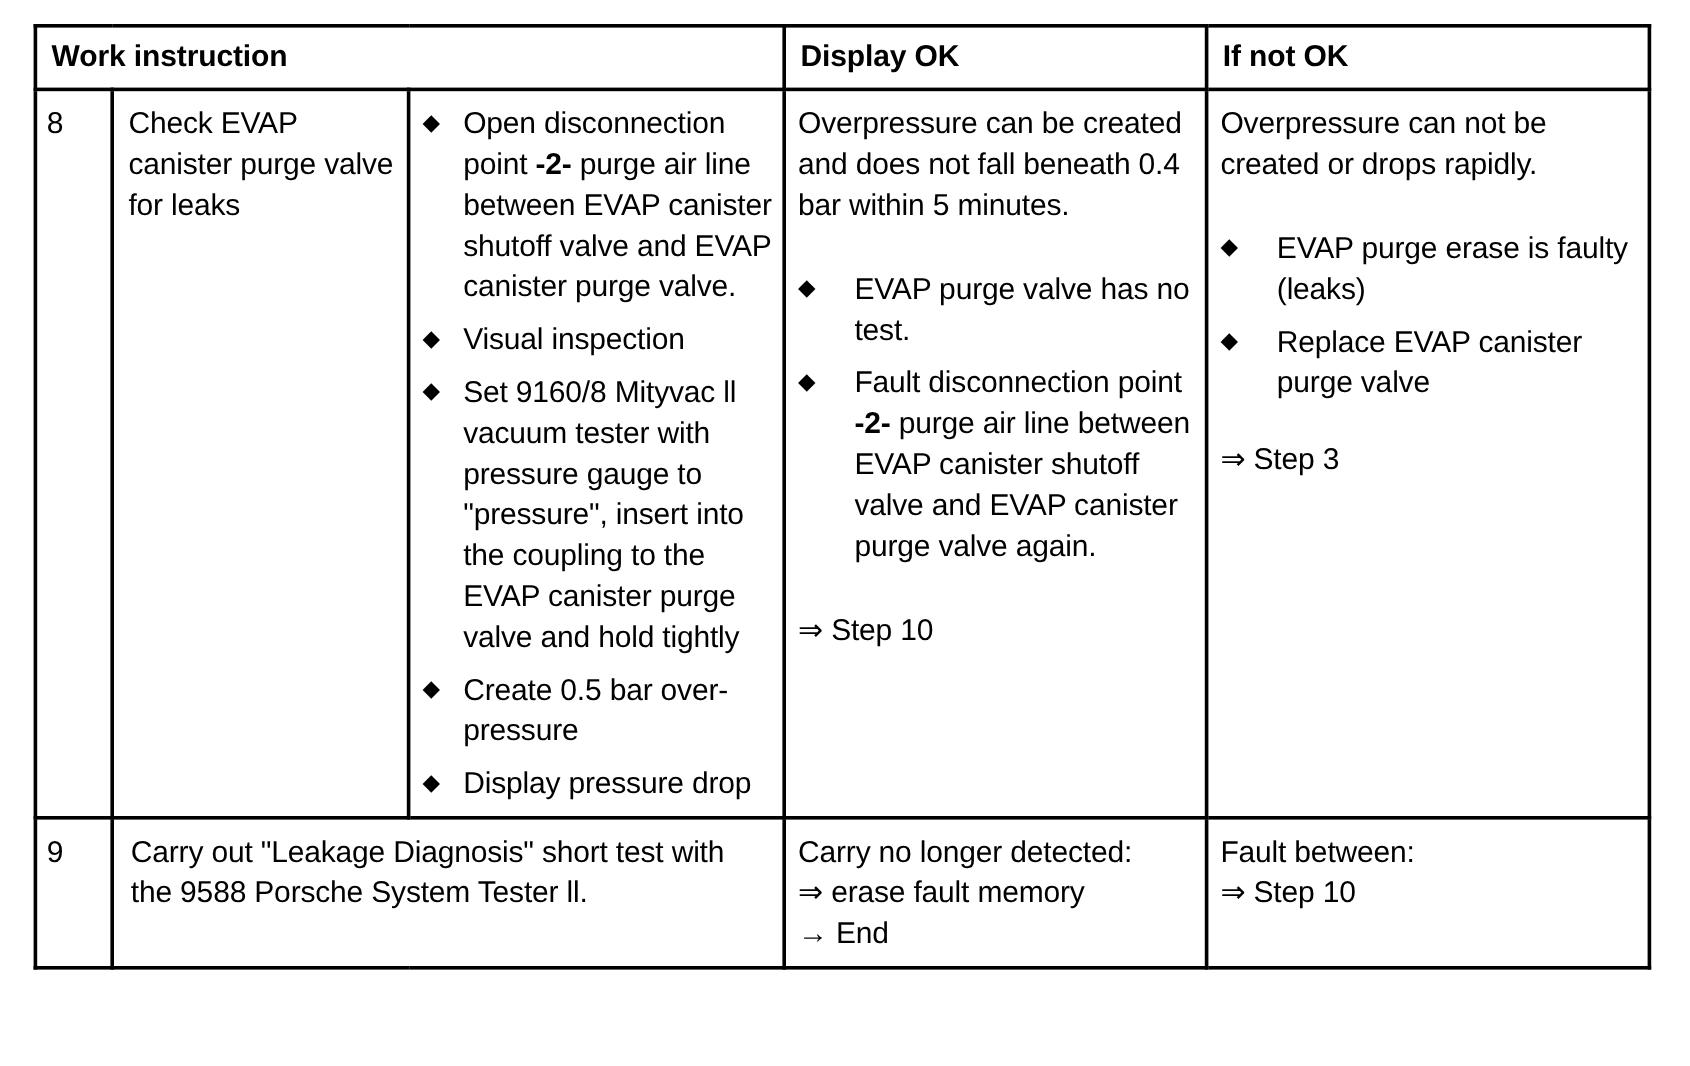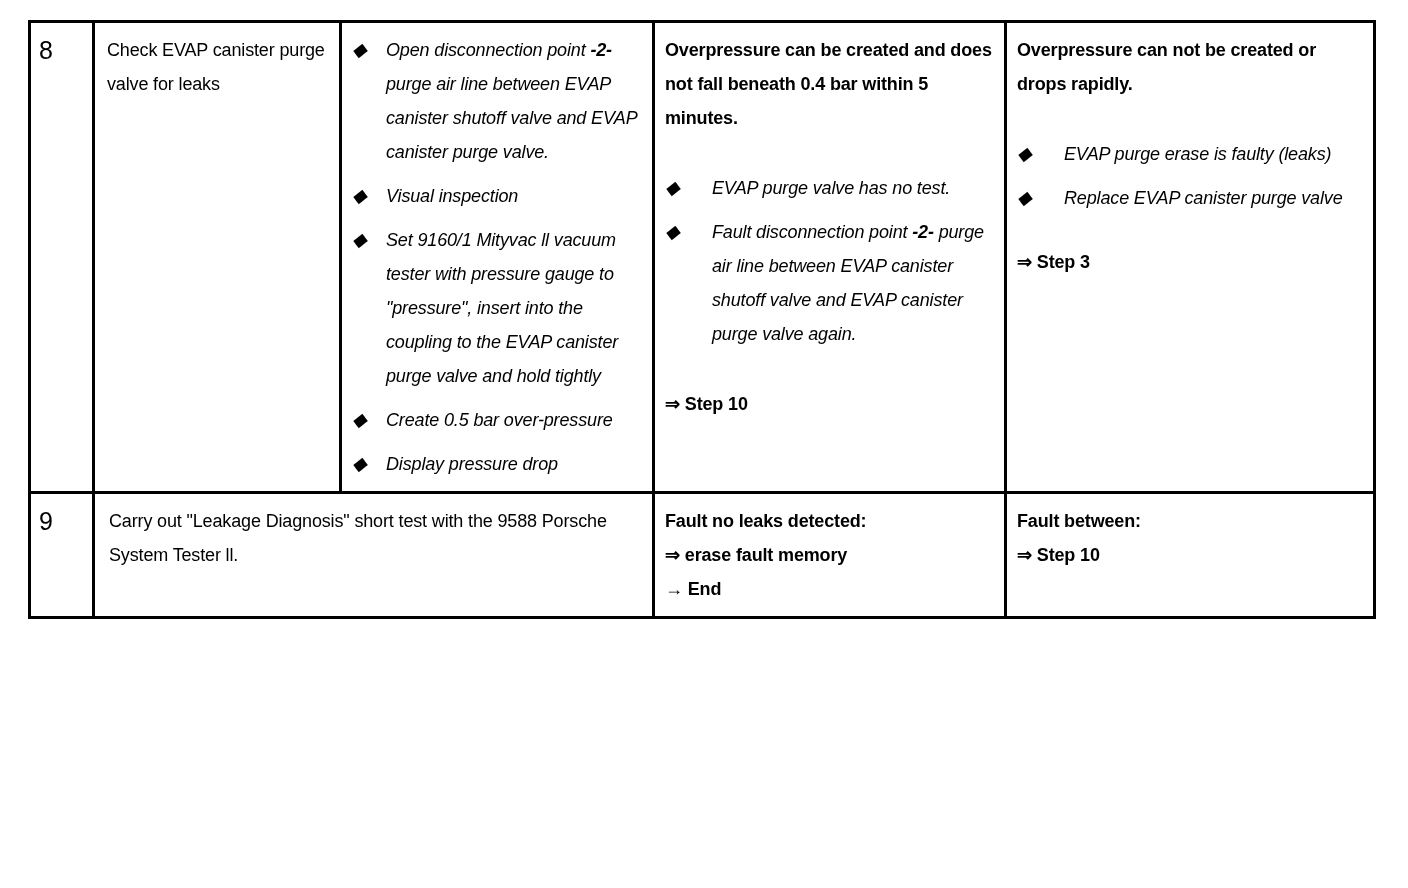--- a/index.html
+++ b/index.html
@@ -60,40 +60,39 @@
     padding: 9px 0 9px 12px;
     letter-spacing: -0.1px;
     white-space: nowrap;
   }
 
   
   .cell-pad     { padding: 10px 10px 10px 12px; }
   .cell-pad-sm  { padding: 10px 8px 10px 10px; }
 
   .txt {
-    font-size: 18px;
+    font-size: 25px;
     line-height: 34px;
     letter-spacing: -0.15px;
   }
 
   .rownum {
     font-size: 25px;
     line-height: 34px;
     padding: 10px 0 0 8px;
   }
 
-  .para { margin: 0; font-weight: bold; }
+  .para { margin: 0; }
   .para + .para { margin-top: 0; }
 
   
   ul.bul {
     list-style: none;
     margin: 0;
     padding: 0;
-    font-style: italic;
   }
   ul.bul > li {
     position: relative;
     padding-left: 34px;
     margin: 0 0 10px 0;
   }
   ul.bul > li:last-child { margin-bottom: 0; }
   ul.bul > li::before {
     content: "\25C6";
     position: absolute;
@@ -125,37 +124,48 @@
   <table class="proc">
     <colgroup>
       <col class="c-num">
       <col class="c-task">
       <col class="c-steps">
       <col class="c-ok">
       <col class="c-nok">
     </colgroup>
 
     <tbody>
+        <tr>
+      <th class="hdr-cell" colspan="3">
+        <div class="hdr-text">Work instruction</div>
+      </th>
+      <th class="hdr-cell">
+        <div class="hdr-text">Display OK</div>
+      </th>
+      <th class="hdr-cell">
+        <div class="hdr-text">If not OK</div>
+      </th>
+    </tr>
 
     <tr>
 
       <td>
         <div class="rownum txt">8</div>
       </td>
 
       <td>
         <div class="cell-pad txt">Check EVAP canister purge valve for leaks</div>
       </td>
 
       <td>
         <div class="cell-pad-sm txt">
           <ul class="bul">
             <li><span>Open disconnection point </span><b class="emph">-2-</b><span> purge air line between EVAP canister shutoff valve and EVAP canister purge valve.</span></li>
             <li><span>Visual inspection</span></li>
-            <li><span>Set 9160/1 Mityvac ll vacuum tester with pressure gauge to "pressure", insert into the coupling to the EVAP canister purge valve and hold tightly</span></li>
+            <li><span>Set 9160/8 Mityvac ll vacuum tester with pressure gauge to "pressure", insert into the coupling to the EVAP canister purge valve and hold tightly</span></li>
             <li><span>Create 0.5 bar over-pressure</span></li>
             <li><span>Display pressure drop</span></li>
           </ul>
         </div>
       </td>
 
       <td>
         <div class="cell-pad-sm txt">
           <p class="para">Overpressure can be created and does not fall beneath 0.4 bar within 5 minutes.</p>
           <div class="spacer-36"></div>
@@ -187,21 +197,21 @@
       <td class="row9-cell">
         <div class="rownum txt">9</div>
       </td>
 
       <td class="row9-cell" colspan="2">
         <div class="row9-task txt"> Carry out "Leakage Diagnosis" short test with the 9588 Porsche System Tester ll.</div>
       </td>
 
       <td class="row9-cell">
         <div class="cell-pad-sm txt">
-          <p class="para">Fault no leaks detected:</p>
+          <p class="para">Carry no longer detected:</p>
           <p class="para arrow-line">⇒ erase fault memory</p>
           <p class="para arrow-line">→ End</p>
         </div>
       </td>
 
       <td class="row9-cell">
         <div class="cell-pad-sm txt">
           <p class="para"> Fault between:</p>
           <p class="para arrow-line">⇒ Step 10</p>
         </div>

